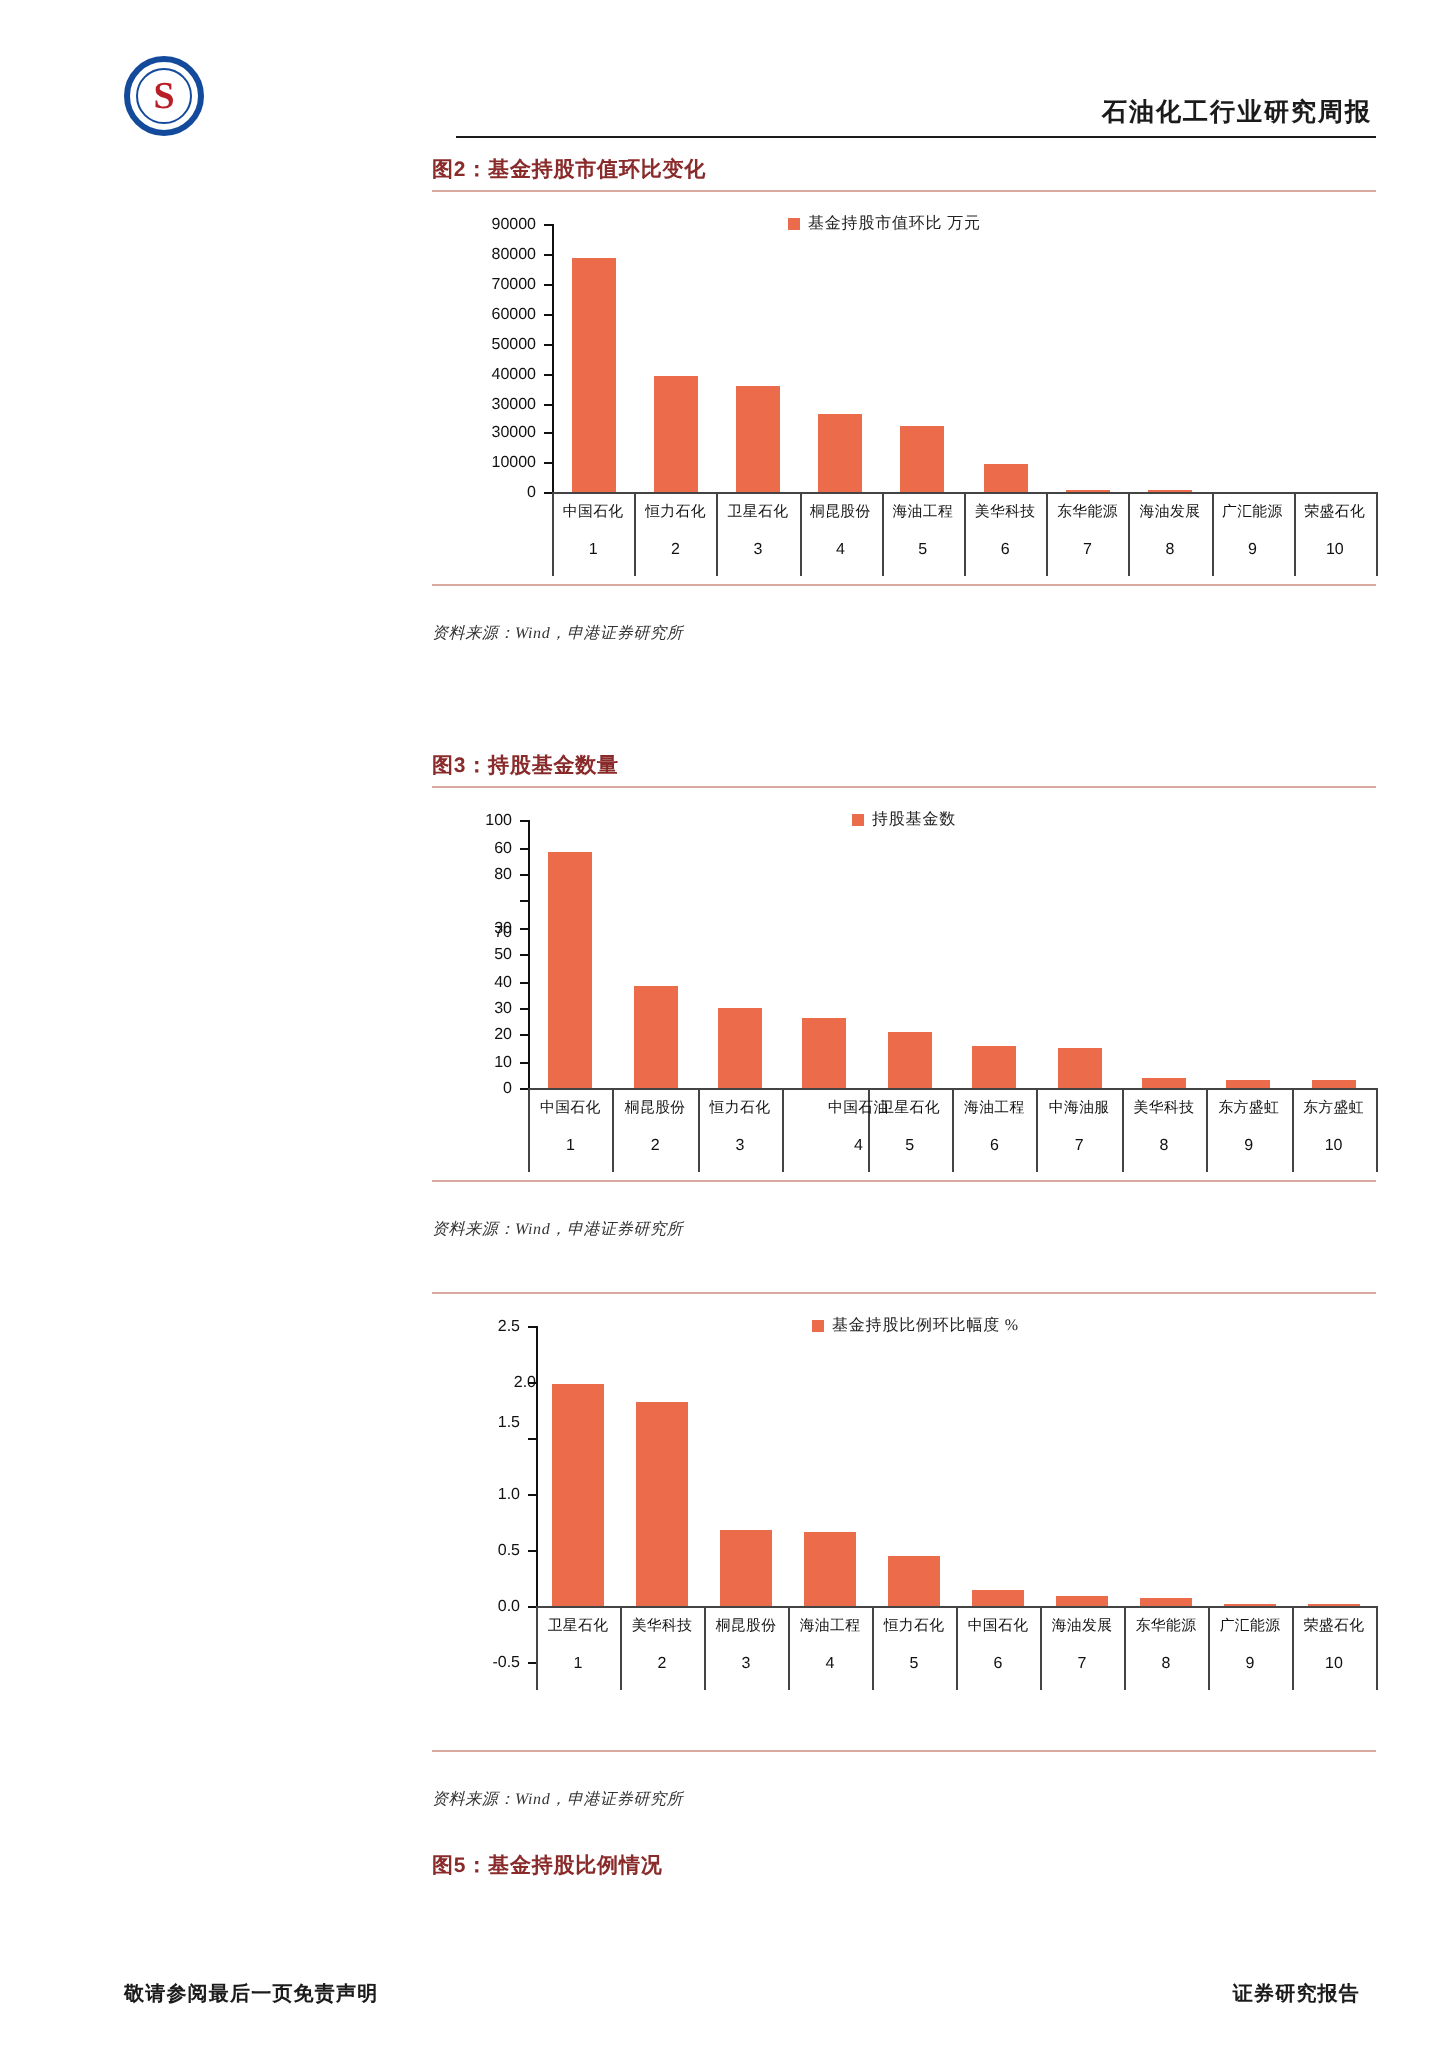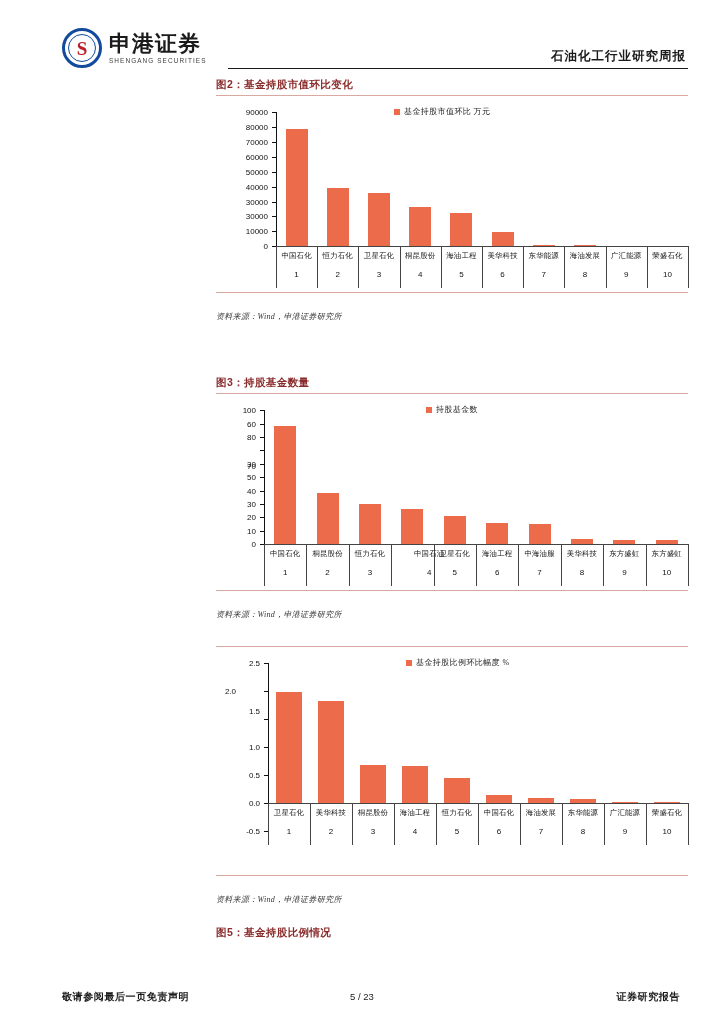--- a/index.html
+++ b/index.html
@@ -70,24 +70,20 @@
 </style>
 </head>
 <body>
 
 <div class="page">
 
   <div class="header">
     <div class="logo">
       <div class="logo-mark">
         <span class="logo-s">S</span>
-      </div>
-      <div class="logo-text">
-        <span class="logo-cn">申港证券</span>
-        <span class="logo-en">SHENGANG SECURITIES</span>
       </div>
     </div>
     <div class="header-title">石油化工行业研究周报</div>
     <div class="header-rule"></div>
   </div>
 
   <div class="figure" style="top:78px;">
     <div class="fig-title">图2：基金持股市值环比变化</div>
     <div class="fig-title-rule"></div>
     <div class="chart" id="chart0" style="height:196px;">
@@ -293,21 +289,21 @@
         <div class="ytick" style="right:428px;top:184px;">-0.5</div>
         <div class="ytick-mark" style="left:48px;top:156px;"></div>
         <div class="ytick" style="right:428px;top:156px;">0.0</div>
         <div class="ytick-mark" style="left:48px;top:128px;"></div>
         <div class="ytick" style="right:428px;top:128px;">0.5</div>
         <div class="ytick-mark" style="left:48px;top:100px;"></div>
         <div class="ytick" style="right:428px;top:100px;">1.0</div>
         <div class="ytick-mark" style="left:48px;top:72px;"></div>
         <div class="ytick" style="right:428px;top:64px;">1.5</div>
         <div class="ytick-mark" style="left:48px;top:44px;"></div>
-        <div class="ytick" style="right:452px;top:44px;">2.0</div>
+        <div class="ytick" style="right:420px;top:44px;">2.0</div>
         <div class="ytick-mark" style="left:48px;top:16px;"></div>
         <div class="ytick" style="right:428px;top:16px;">2.5</div>
         <div class="axis-x" style="left:52px;top:156px;width:420px;"></div>
         <div class="bar" style="left:60px;top:45.120000000000005px;width:26px;height:110.88px;"></div>
         <div class="bar" style="left:102px;top:54.08px;width:26px;height:101.92px;"></div>
         <div class="bar" style="left:144px;top:117.36px;width:26px;height:38.64px;"></div>
         <div class="bar" style="left:186px;top:119.03999999999999px;width:26px;height:36.96px;"></div>
         <div class="bar" style="left:228px;top:130.8px;width:26px;height:25.2px;"></div>
         <div class="bar" style="left:270px;top:147.6px;width:26px;height:8.4px;"></div>
         <div class="bar" style="left:312px;top:150.96px;width:26px;height:5.04px;"></div>
@@ -371,18 +367,17 @@
     <div class="fig-source">资料来源：Wind，申港证券研究所</div>
   </div>
 
   <div class="figure" style="top:926px;">
     <div class="fig-title">图5：基金持股比例情况</div>
   </div>
 
   <div class="footer">
     <div class="footer-row">
       <span class="footer-left">敬请参阅最后一页免责声明</span>
-      <span class="footer-center">5 / 23</span>
       <span class="footer-right">证券研究报告</span>
     </div>
   </div>
 
 </div>
 
 </body></html>

